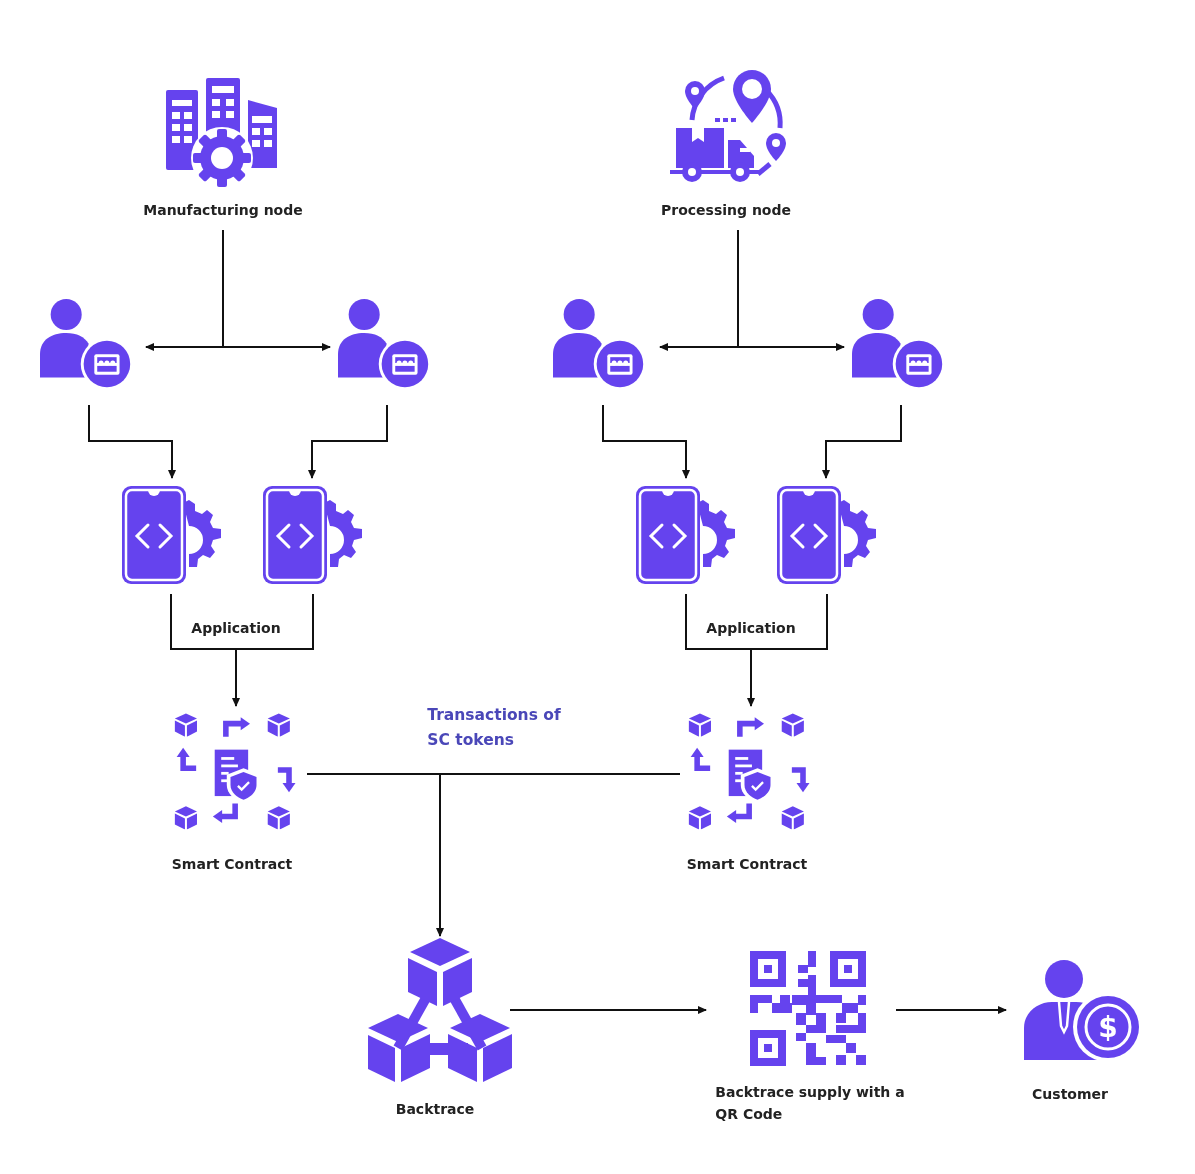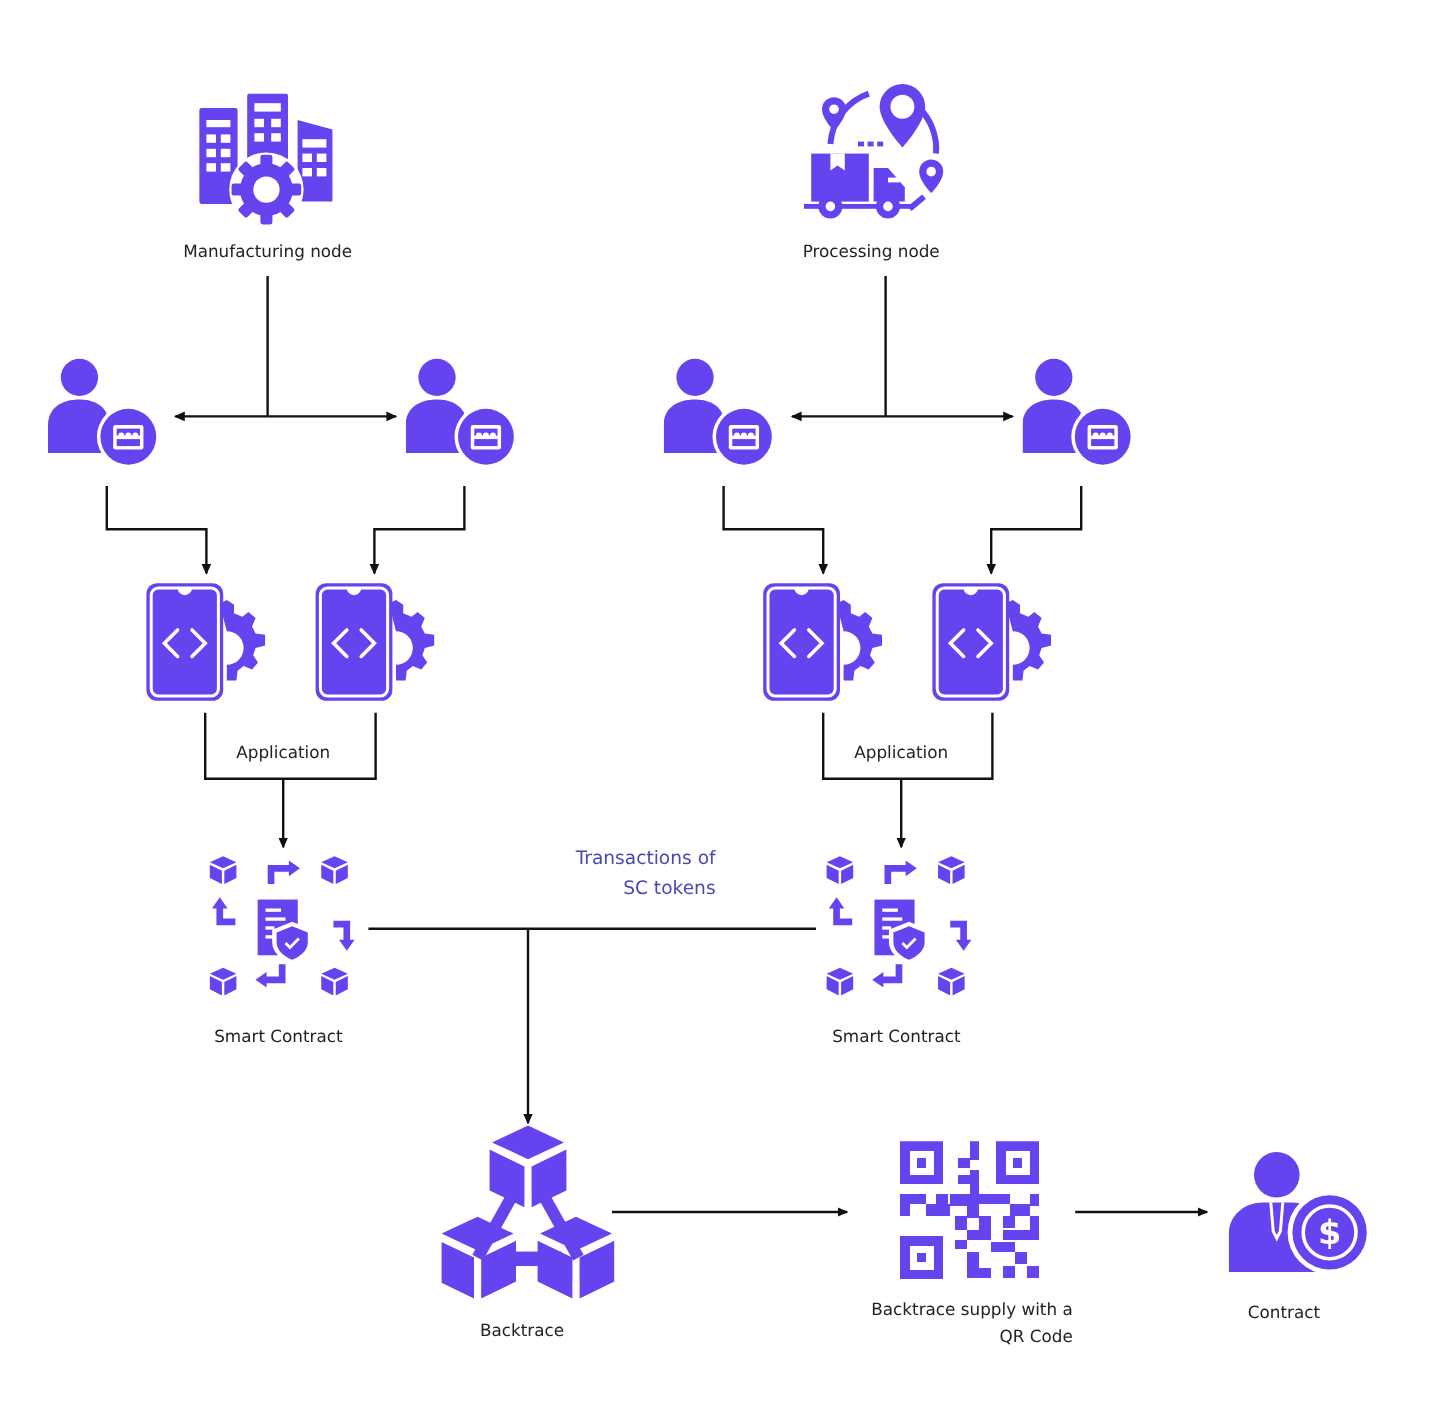--- a/index.html
+++ b/index.html
@@ -1,18 +1,18 @@
 <!DOCTYPE html>
 <html><head>
 <meta charset="utf-8">
 <style>
   html,body{margin:0;padding:0;background:#ffffff;}
   body{width:1195px;height:1174px;position:relative;overflow:hidden;font-family:"DejaVu Sans","Liberation Sans",sans-serif;}
-  .label{position:absolute;font-weight:normal;font-size:14px;color:#222222;text-align:right;white-space:nowrap;transform:translateX(-50%);line-height:22px;}
-  .label.blue{color:var(--accent-text);font-size:15.5px;line-height:25px;margin-left:44px;}
+  .label{position:absolute;font-weight:bold;font-size:14px;color:#222222;text-align:left;white-space:nowrap;transform:translateX(-50%);line-height:22px;}
+  .label.blue{color:var(--accent-text);font-size:15.5px;line-height:25px;}
   .icon{position:absolute;}
   svg.wires{position:absolute;left:0;top:0;width:1195px;height:1174px;}
   .wire{stroke:#111111;stroke-width:2;fill:none;}
   :root{--purple:#6543EE;--accent-text:#4A47B8;}
 </style>
 </head>
 <body>
 
 <svg width="0" height="0" style="position:absolute">
   <defs>
@@ -287,13 +287,13 @@
   <svg width="118" height="102" viewBox="0 0 118 102">
     <circle cx="40" cy="19" r="19" fill="#6543EE"></circle>
     <path d="M0 100 V68 C0 52 14 42 28 42 H52 C64 42 74 48 78 58 L78 100 Z" fill="#6543EE"></path>
     <path d="M35 42 L37 66 L40 72 L43 66 L45 42" stroke="#ffffff" stroke-width="2.5" fill="none"></path>
     <circle cx="84" cy="67" r="35" fill="#ffffff"></circle>
     <circle cx="84" cy="67" r="31" fill="#6543EE"></circle>
     <circle cx="84" cy="67" r="22" fill="none" stroke="#ffffff" stroke-width="3"></circle>
     <text x="84" y="77" text-anchor="middle" font-family="DejaVu Sans, sans-serif" font-weight="bold" font-size="28" fill="#ffffff">$</text>
   </svg>
 </div>
-<div class="label" style="left:1070px;top:1083px;">Contract</div>
+<div class="label" style="left:1070px;top:1083px;">Customer</div>
 
 </body></html>

